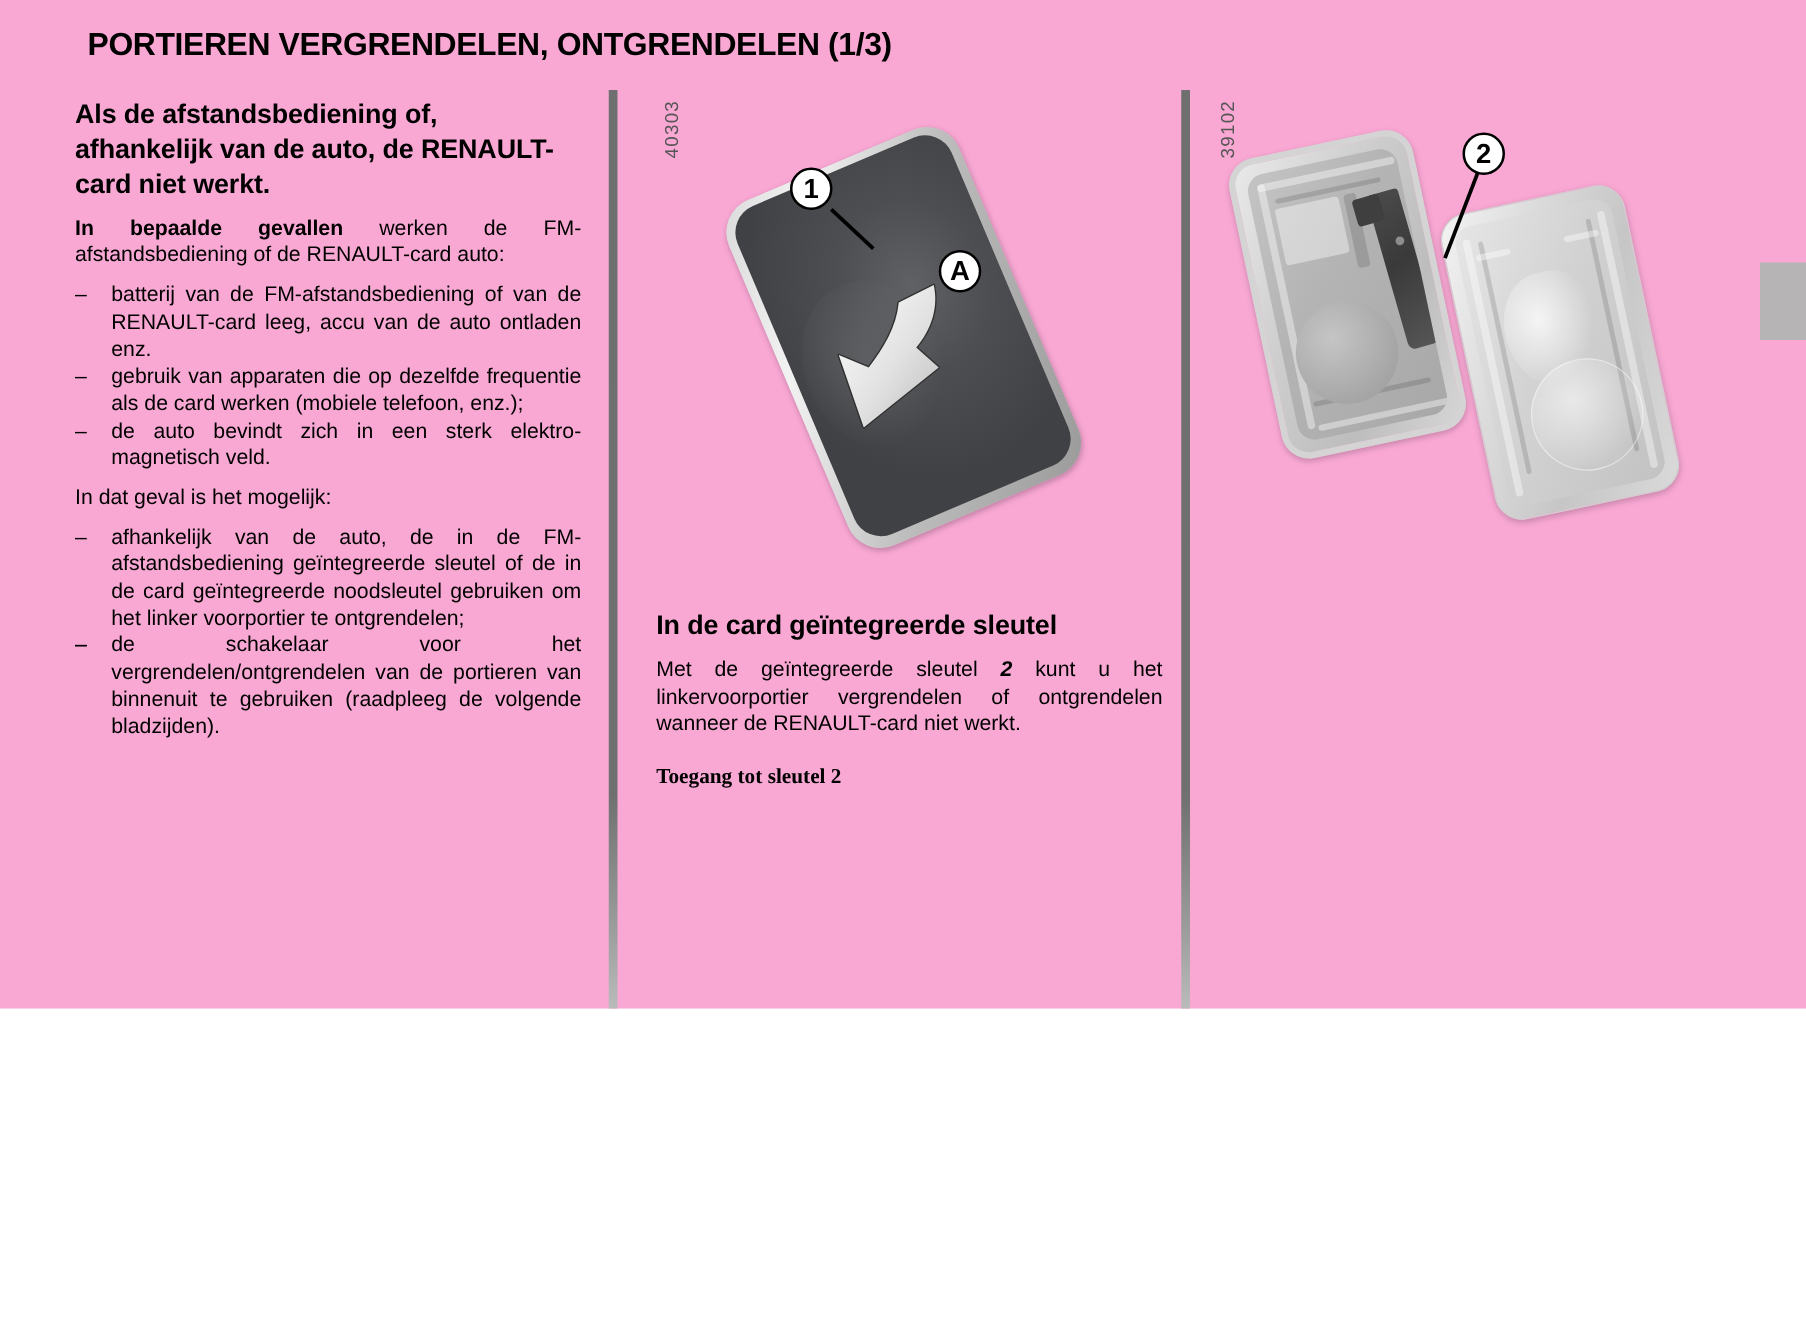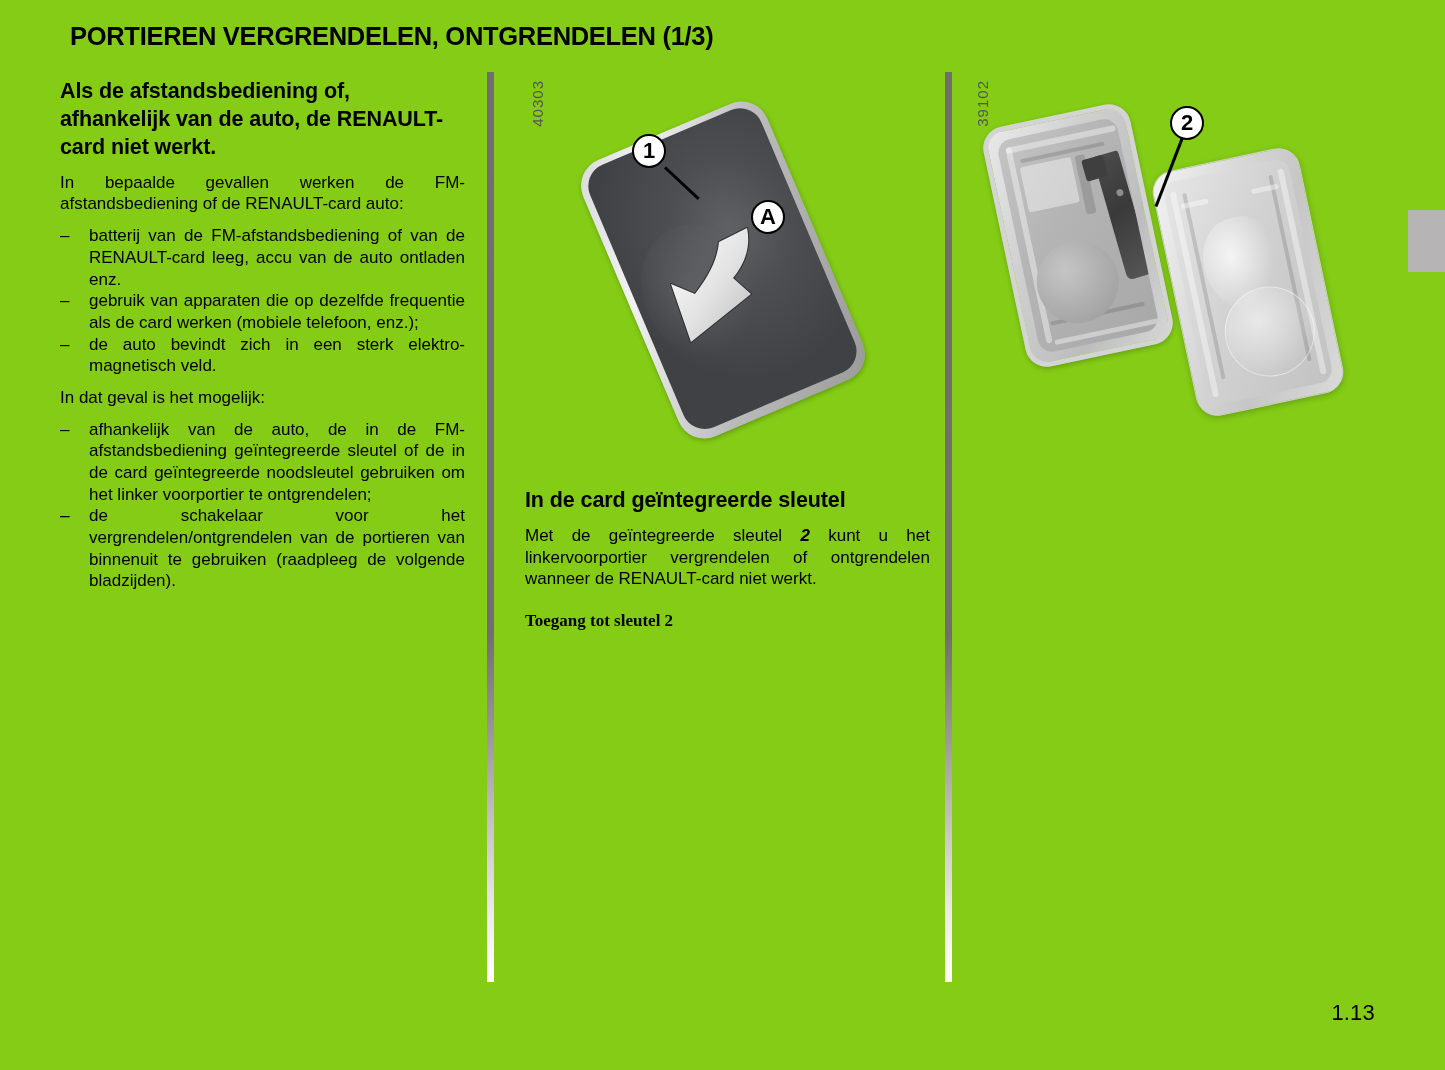--- a/index.html
+++ b/index.html
@@ -8,22 +8,22 @@
     padding: 0;
     background: #ffffff;
   }
   body {
     font-family: "Liberation Sans", sans-serif;
     color: #000000;
   }
   #page {
     position: relative;
     width: 1445px;
-    height: 1070px;
-    background: #84cc16;
+    height: 807px;
+    background: #f9a8d4;
     overflow: hidden;
   }
 
   
   .page-title {
     position: absolute;
     left: 70px;
     top: 22px;
     font-size: 25.5px;
     font-weight: bold;
@@ -93,21 +93,21 @@
     font-size: 17px;
     line-height: 1.275;
     text-align: justify;
     margin-bottom: 0px;
   }
   ul.dashlist li .dash {
     position: absolute;
     left: 0;
     top: 0;
   }
-  b, .b { font-weight: normal; }
+  b, .b { font-weight: bold; }
   i.it { font-style: italic; font-weight: bold; }
   .fig-code {
     position: absolute;
     font-size: 15px;
     color: #555555;
     writing-mode: vertical-rl;
     transform: rotate(180deg);
     letter-spacing: 1px;
     white-space: nowrap;
   }

